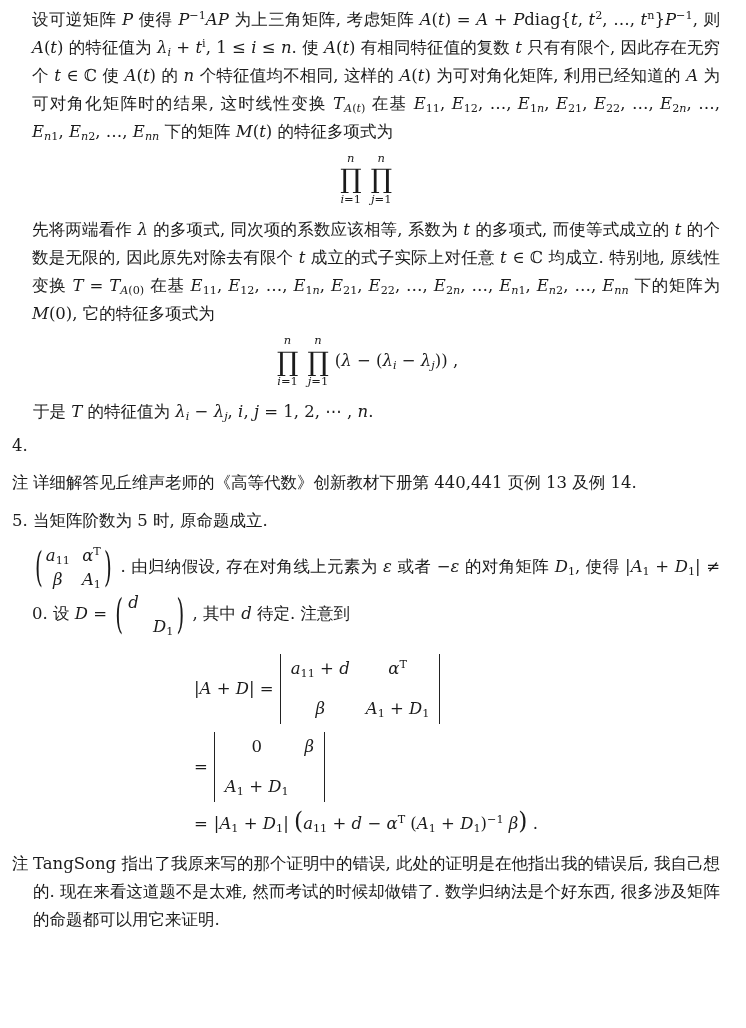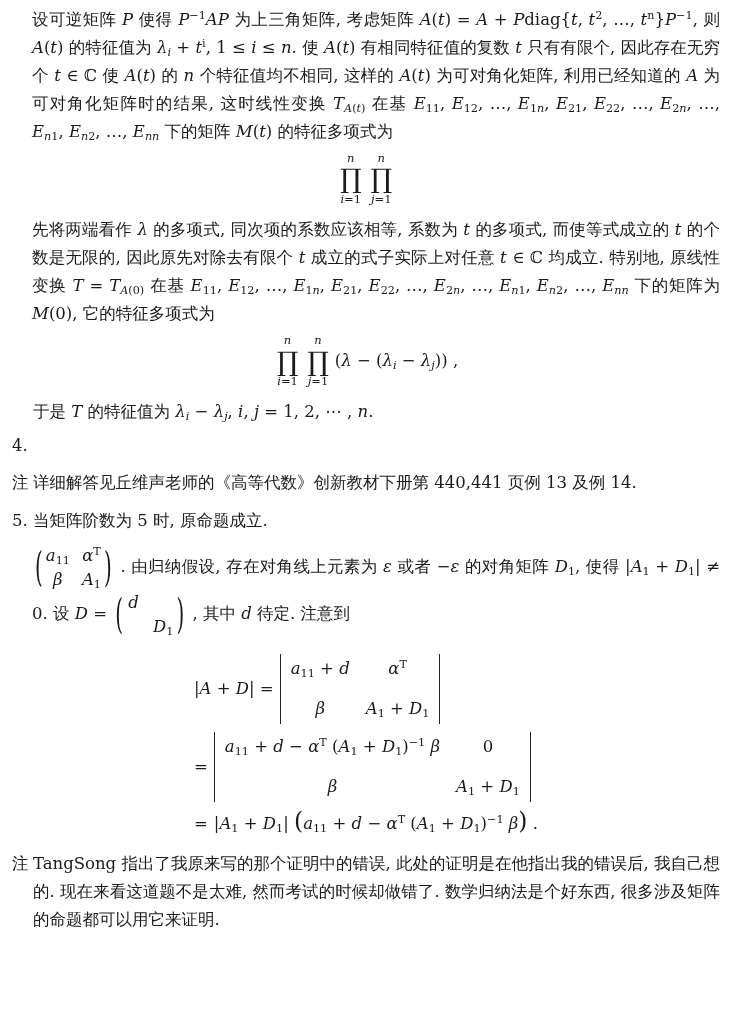--- a/index.html
+++ b/index.html
@@ -132,21 +132,20 @@
           <span><i>α</i><sup>T</sup></span>
           <span><i>β</i></span>
           <span><i>A</i><sub>1</sub> + <i>D</i><sub>1</sub></span>
         </span>
       </span>
     </div>
     <div class="eqline">
       <span class="el">=</span>
       <span class="er">
         <span class="det det2">
-          <span><i>a</i><sub>11</sub> + <i>d</i> − <i>α</i><sup>T</sup> (<i>A</i><sub>1</sub> + <i>D</i><sub>1</sub>)<sup>−1</sup> <i>β</i></span>
           <span>0</span>
           <span><i>β</i></span>
           <span><i>A</i><sub>1</sub> + <i>D</i><sub>1</sub></span>
         </span>
       </span>
     </div>
     <div class="eqline">
       <span class="el">=</span>
       <span class="er">|<i>A</i><sub>1</sub> + <i>D</i><sub>1</sub>| <big>(</big><i>a</i><sub>11</sub> + <i>d</i> − <i>α</i><sup>T</sup> (<i>A</i><sub>1</sub> + <i>D</i><sub>1</sub>)<sup>−1</sup> <i>β</i><big>)</big> .</span>
     </div>

